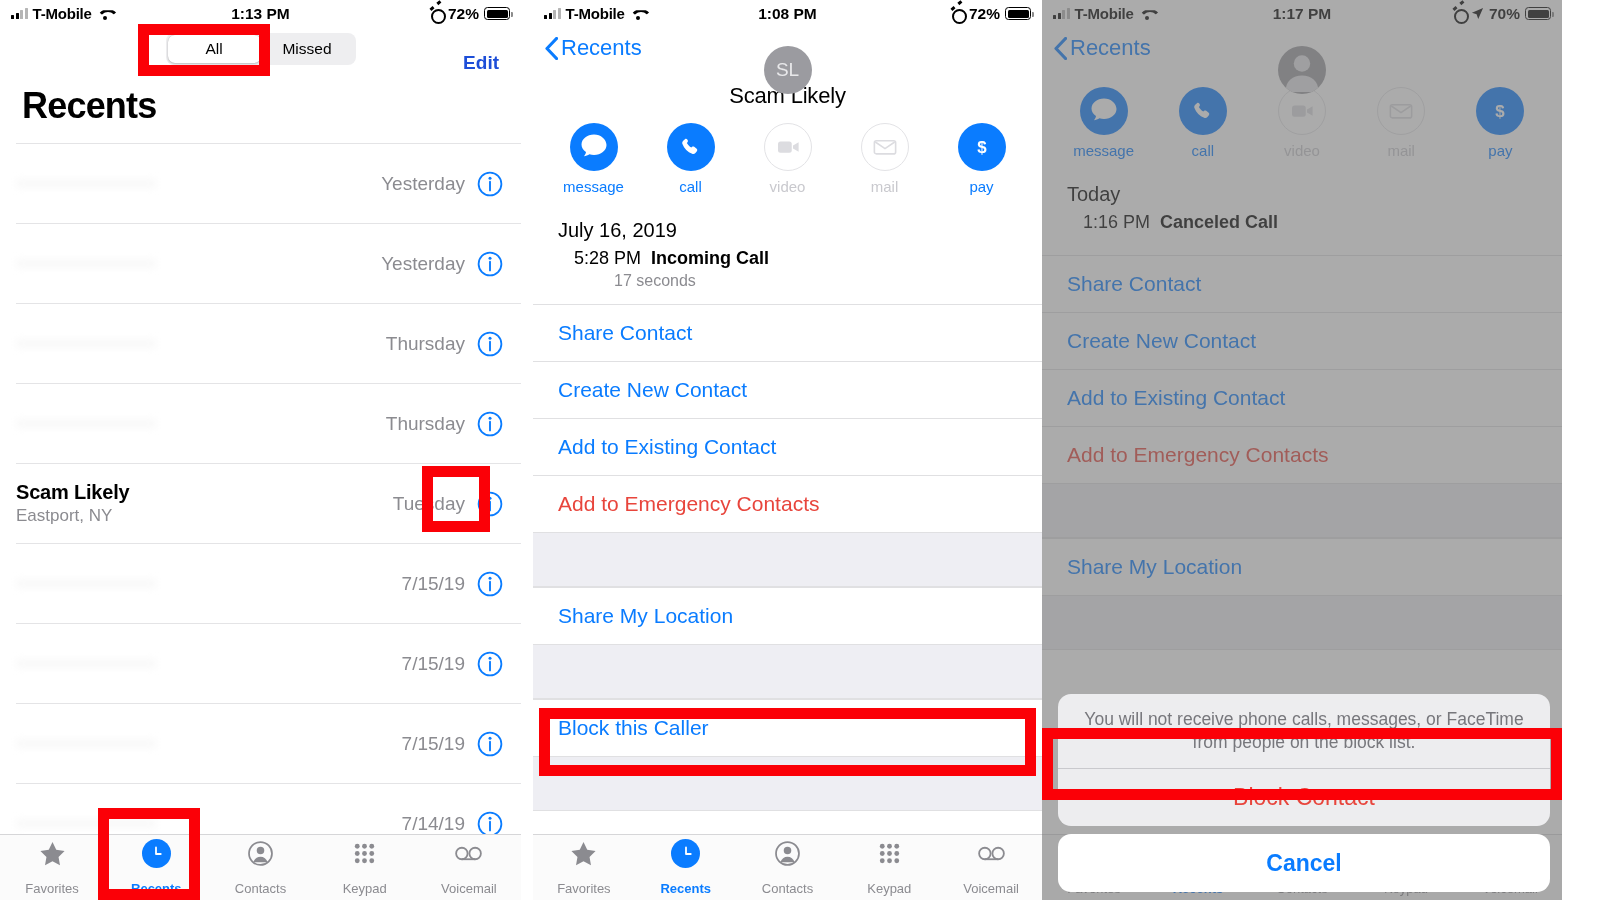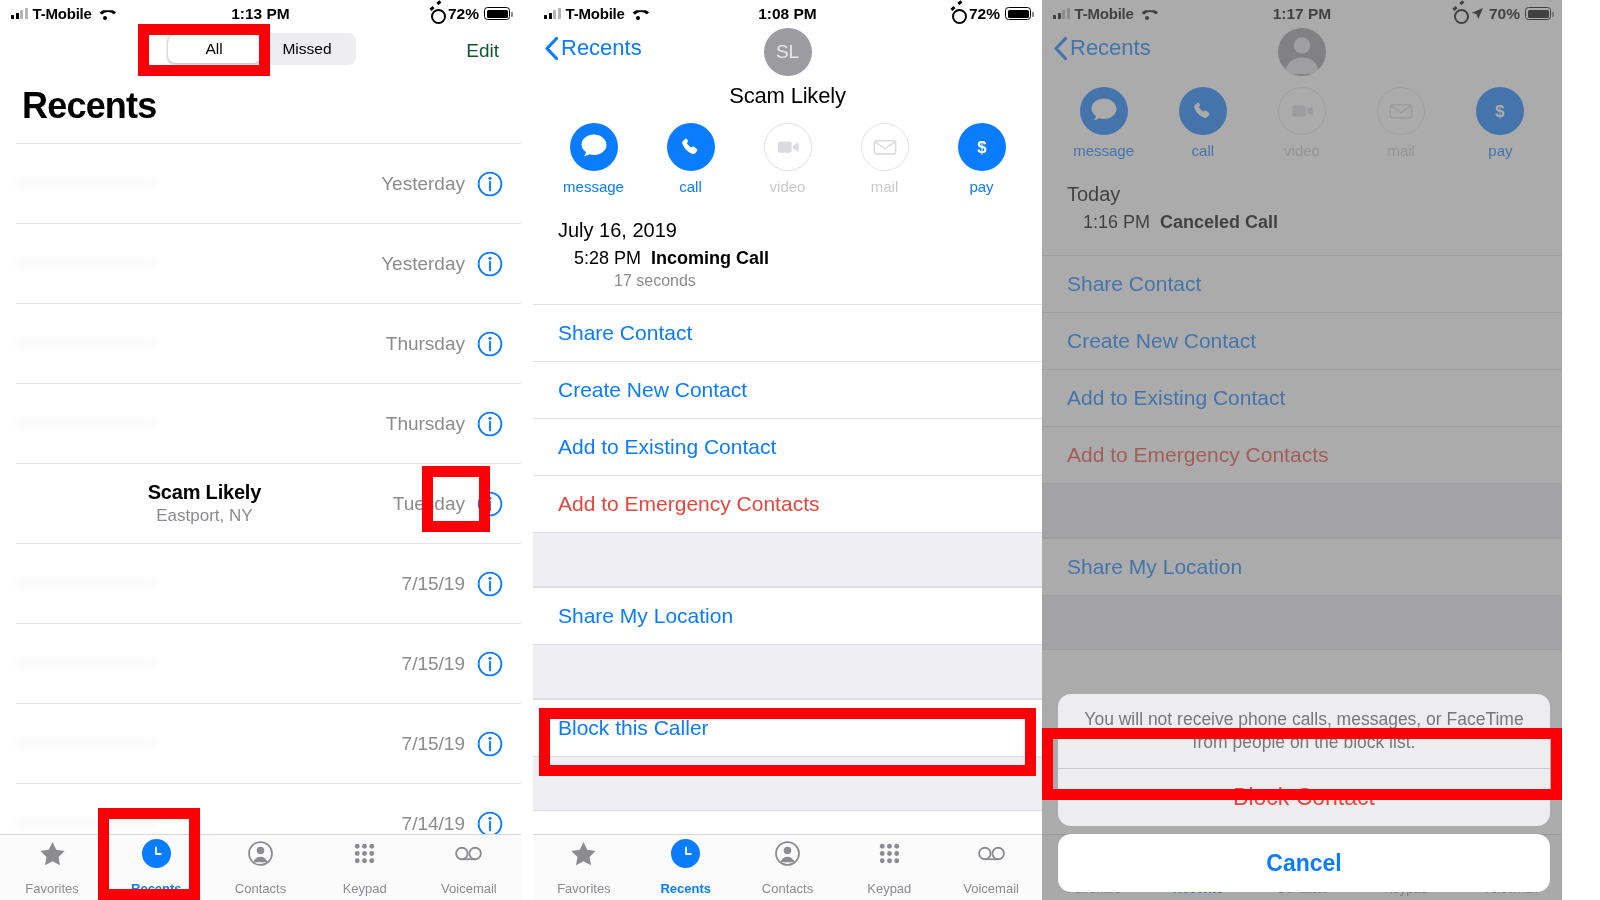--- a/index.html
+++ b/index.html
@@ -52,24 +52,24 @@
   
   .p1-top { position: relative; height: 50px; }
   .seg {
     position: absolute; left: 50%; transform: translateX(-50%); top: 6px;
     width: 190px; height: 32px; background: #eeeef0; border-radius: 8px;
     display: flex; padding: 2px;
   }
   .seg > div { flex: 1; display: flex; align-items: center; justify-content: center;
     font-size: 15.5px; color: #000; border-radius: 7px; }
   .seg .on { background: #ffffff; box-shadow: 0 0 1px rgba(0,0,0,.25), 0 1px 2px rgba(0,0,0,.18); font-weight: 500;}
-  .edit-btn { position: absolute; right: 22px; top: 13px; font-size: 19px; color: #14532d; }
+  .edit-btn { position: absolute; right: 22px; top: 25px; font-size: 19px; color: #1d4ed8; font-weight: bold; }
   .p1-title { font-size: 36px; font-weight: bold; padding: 8px 0 0 22px; letter-spacing: -0.8px; }
 
-  .calls { margin-top: 16px; text-align: center; }
+  .calls { margin-top: 16px; }
   .call-row {
     height: 80px; margin-left: 16px; border-top: 1px solid #e4e4e6;
     display: flex; align-items: center; padding-right: 18px; position: relative;
   }
   .call-row:first-child { border-top: 1px solid #e4e4e6; }
   .call-name { flex: 1; }
   .call-name .nm { font-size: 20px; font-weight: bold; color: #000; letter-spacing: -0.2px; }
   .call-name .sub { font-size: 17px; color: #8b8b90; margin-top: 2px; }
   .blurname { height: 11px; width: 140px; background: #fafafa; border-radius: 3px; filter: blur(3px); }
   .call-date { font-size: 19px; color: #8b8b90; margin-right: 12px; }
@@ -83,21 +83,21 @@
   }
   .tab { flex: 1; display: flex; flex-direction: column; align-items: center; gap: 13px; }
   .tab .lbl { font-size: 13px; color: #8b8b90; }
   .tab.active .lbl { color: #0a7cff; font-weight: bold; }
 
   
   .nav { height: 46px; position: relative; }
   .back { position: absolute; left: 12px; top: 8px; display: flex; align-items: center; gap: 3px;
     font-size: 22px; color: #0a7cff; }
   .avatar {
-    position: absolute; left: 50%; transform: translateX(-50%); top: 1px;
+    position: absolute; left: 50%; transform: translateX(-50%); top: 19px;
     width: 48px; height: 48px; border-radius: 50%; background: #9b9ba0;
     color: #e8e8ea; font-size: 19px; display: flex; align-items: center; justify-content: center;
     font-weight: 500; overflow: hidden;
   }
   .contact-name { text-align: center; font-size: 22px; color: #000; margin-top: 10px; letter-spacing: -0.2px;}
   .actions { display: flex; justify-content: center; gap: 0px; margin-top: 14px; padding: 0 12px; }
   .action { flex: 1; display: flex; flex-direction: column; align-items: center; gap: 7px; }
   .act-circle { width: 48px; height: 48px; border-radius: 50%; background: #0a7cff;
     display: flex; align-items: center; justify-content: center; }
   .act-circle.off { background: #ffffff; border: 1.6px solid #e3e3e6; }

